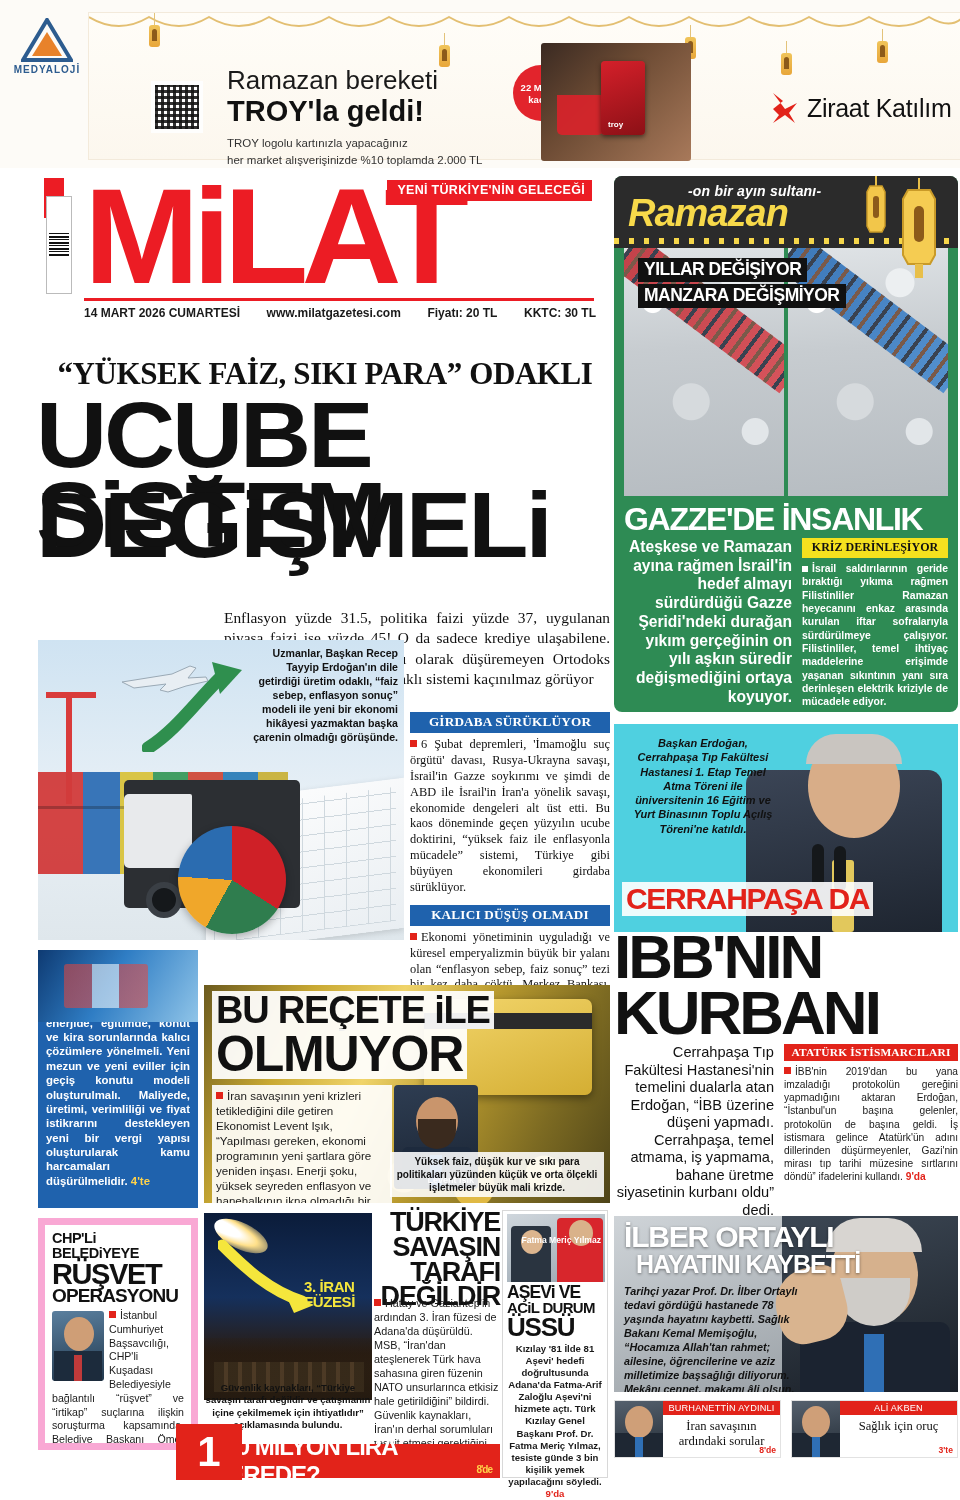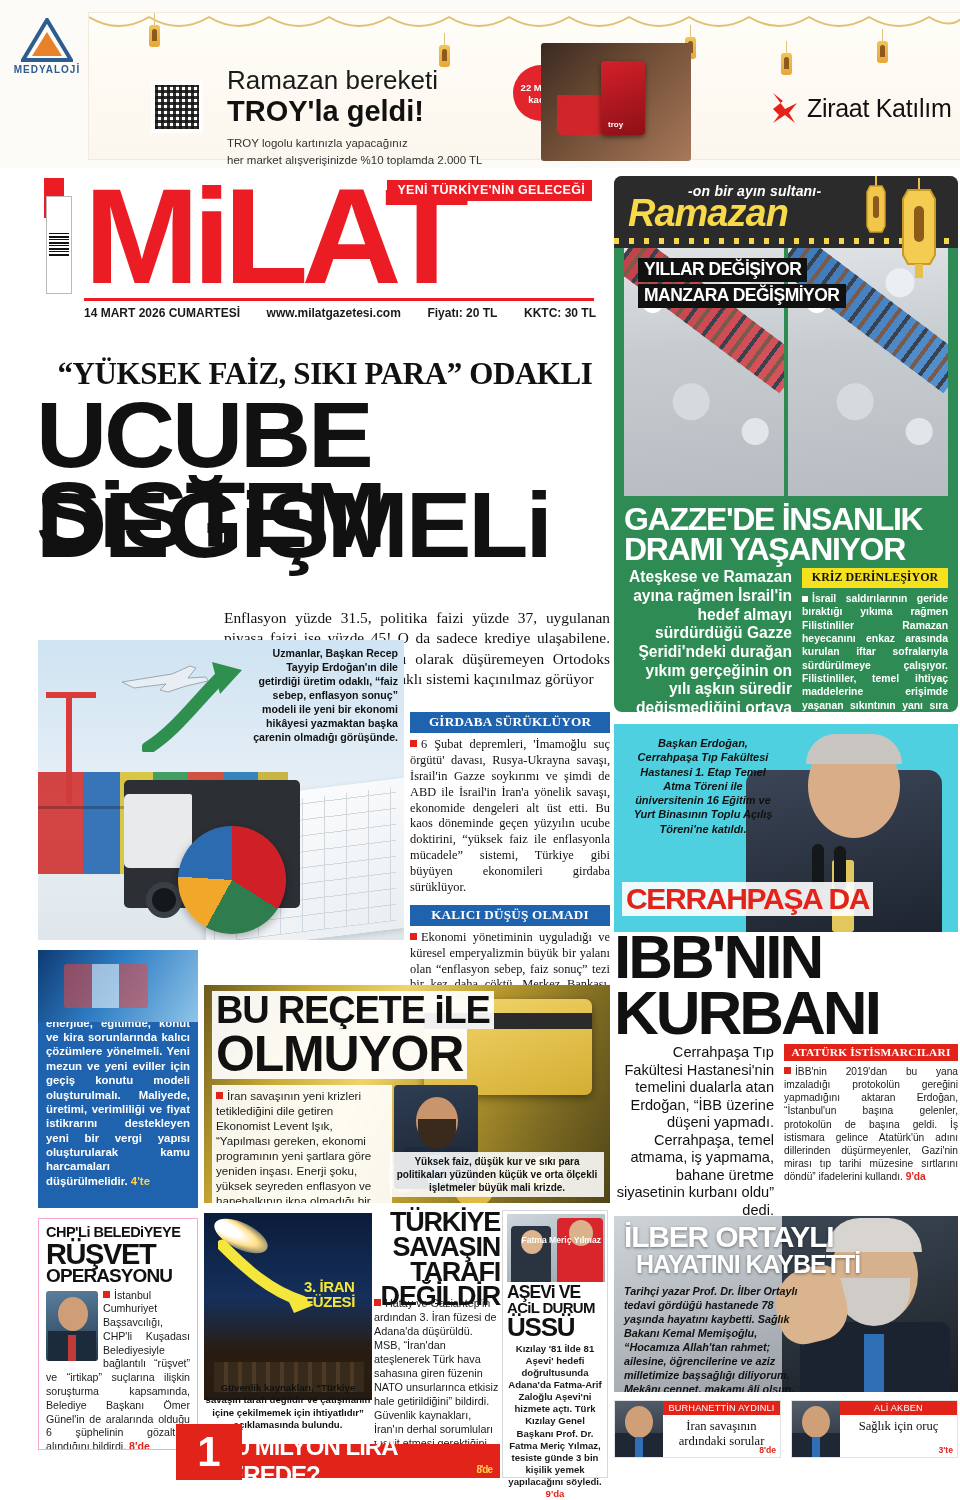--- a/index.html
+++ b/index.html
@@ -198,21 +198,21 @@
     background:linear-gradient(120deg,#0e3a72 0%,#2f7dc4 45%,#8fc4e8 100%);}
   .reform-photo:after{content:'';position:absolute;left:26px;top:14px;width:84px;height:44px;
     background:linear-gradient(90deg,#e8453c 0 33%,#fff 33% 66%,#e8453c 66% 100%);opacity:.55;border-radius:3px;}
   .reform-h{color:#fff;font-weight:bold;font-size:22px;line-height:.94;letter-spacing:-.9px;padding:6px 8px 2px;}
   .reform-b{color:#fff;font-size:11.4px;line-height:1.26;font-weight:bold;padding:2px 8px 6px;text-align:justify;}
   .pg{color:#ffd24a;font-weight:bold;white-space:nowrap;}
   .pg-red{color:#e2231a;font-weight:bold;white-space:nowrap;}
 
   
   .chp-box{position:absolute;left:38px;top:1218px;width:160px;height:232px;
-    background:#fff;border:1px solid #f9a8d4;overflow:hidden;padding:6px 7px;}
+    background:#fff;border:7px solid #f9a8d4;overflow:hidden;padding:6px 7px;}
   .chp-k{font-size:14.5px;font-weight:bold;color:#111;letter-spacing:-.5px;line-height:1;}
   .chp-h{font-size:29px;font-weight:bold;color:#111;letter-spacing:-1.4px;line-height:.9;margin-top:1px;}
   .chp-h2{font-size:19px;font-weight:bold;color:#111;letter-spacing:-.9px;line-height:.95;}
   .chp-b{font-size:10.6px;line-height:1.3;color:#1a1a1a;margin-top:4px;text-align:justify;}
   .chp-face{float:left;width:52px;height:70px;margin:2px 5px 2px 0;
     background:linear-gradient(170deg,#5a7f9e,#22384d);border-radius:3px;position:relative;overflow:hidden;}
   .chp-face .h{position:absolute;left:12px;top:6px;width:30px;height:34px;border-radius:50%;background:#cf9e76;}
   .chp-face .s{position:absolute;left:2px;bottom:0;width:48px;height:30px;background:#1c2b3c;}
   .chp-face .t{position:absolute;left:22px;bottom:0;width:8px;height:26px;background:#c03a3a;}
 
@@ -611,21 +611,20 @@
           <div class="road"></div>
           <div class="crowd"></div>
       </div>
       <div class="gz-ov">
         <div>YILLAR DEĞİŞİYOR</div><br>
         <div>MANZARA DEĞİŞMİYOR</div>
       </div>
     </div>
     <div class="gz-h">
       <span>GAZZE'DE İNSANLIK</span><br>
-      <span>DRAMI YAŞANIYOR</span>
     </div>
     <div class="gz-cols">
       <div class="gz-left">Ateşkese ve Ramazan ayına rağmen İsrail'in hedef almayı sürdürdüğü Gazze Şeridi'ndeki durağan yıkım gerçeğinin on yılı aşkın süredir değişmediğini ortaya koyuyor.</div>
       <div class="gz-right">
         <div class="gz-badge">KRİZ DERİNLEŞİYOR</div>
         <div class="gz-rb">
           <span class="sq-w"></span><span>İsrail saldırılarının geride bıraktığı yıkıma rağmen Filistinliler Ramazan heyecanını enkaz arasında kurulan iftar sofralarıyla sürdürülmeye çalışıyor. Filistinliler, temel ihtiyaç maddelerine erişimde yaşanan sıkıntının yanı sıra derinleşen elektrik kriziyle de mücadele ediyor.</span>
           
         </div>
       </div>

